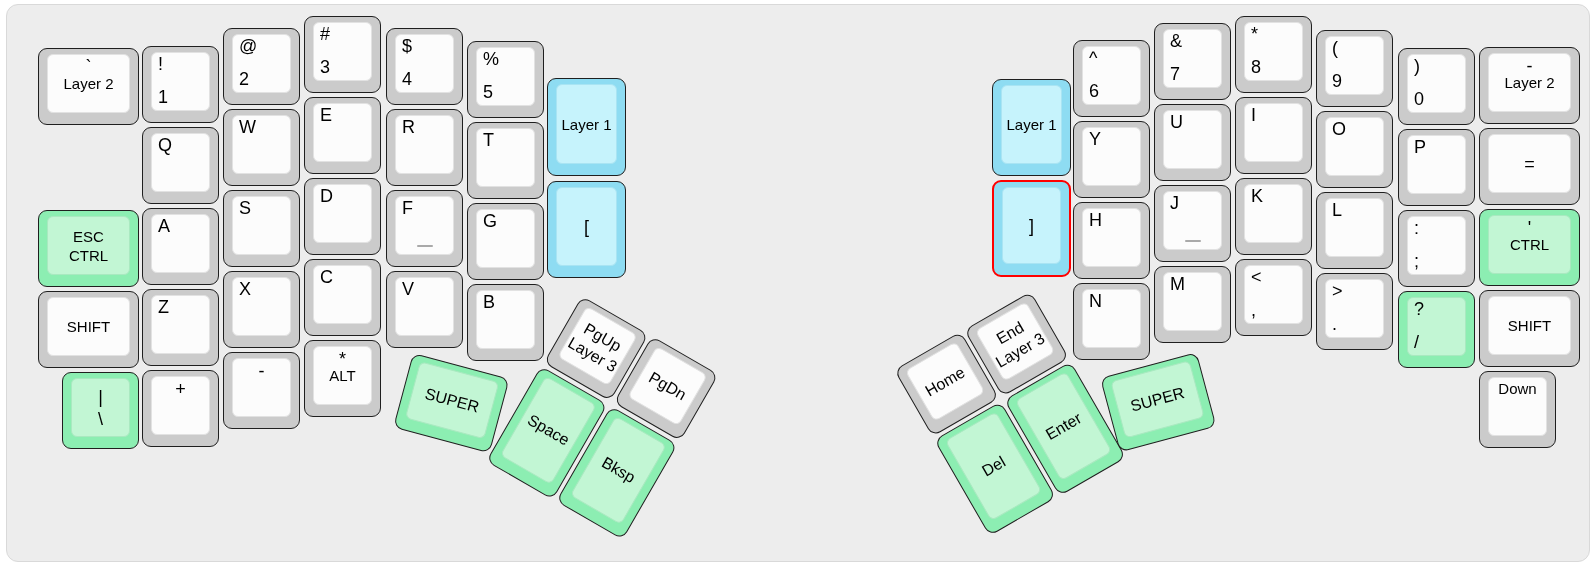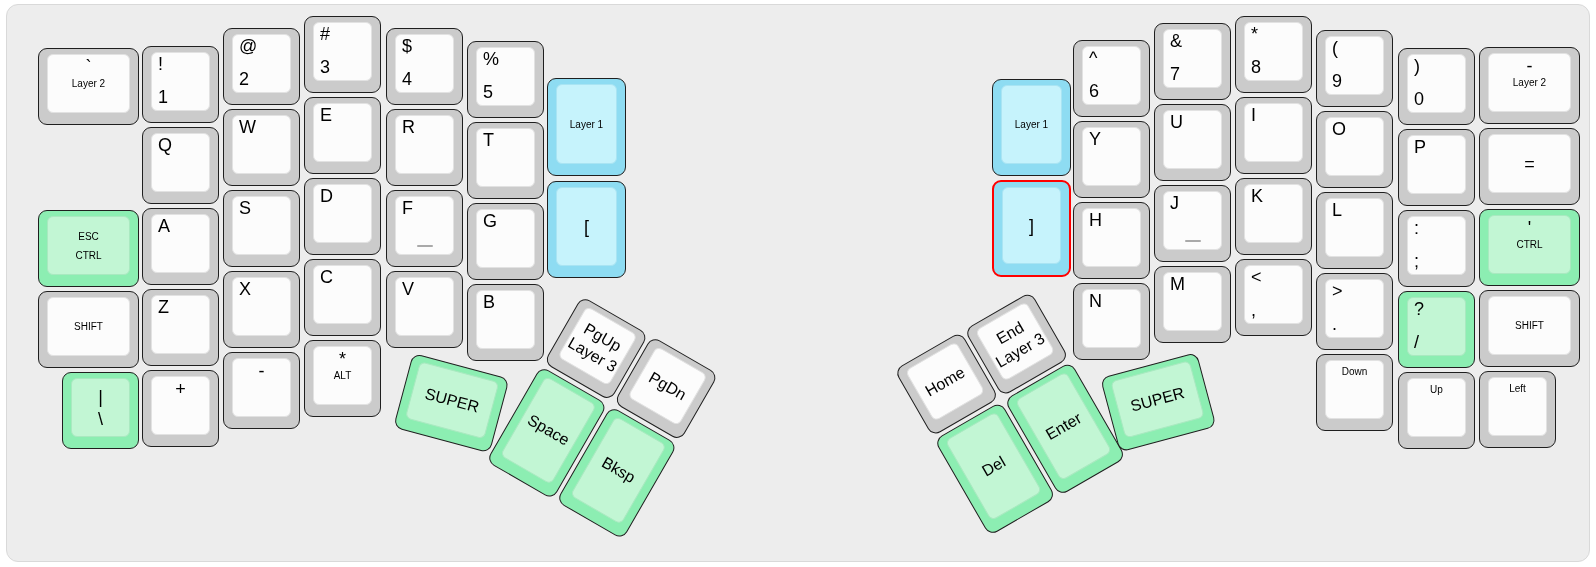--- a/index.html
+++ b/index.html
@@ -17,21 +17,21 @@
   .gray .keytop{background:#fcfcfc;border:1px solid #e2e2e2;}
   .green .keytop{background:#c2f6d4;border:1px solid #a9e9c0;}
   .blue .keytop{background:#c6f3fc;border:1px solid #a9e4f3;}
   .lab{position:absolute;color:#000;white-space:nowrap;}
   .tl{top:0px;left:6px;}
   .bl{bottom:2px;left:6px;}
   .tc{top:1px;left:0;right:0;text-align:center;}
   .ctr{position:absolute;inset:0;display:flex;flex-direction:column;align-items:center;
        justify-content:center;text-align:center;}
   .glyph{font-size:18px;line-height:22px;}
-  .word{font-size:10px;line-height:19px;}
+  .word{font-size:15px;line-height:19px;}
   .thumb .word{font-size:16px;line-height:20px;}
   .homing{position:absolute;bottom:7px;left:50%;transform:translateX(-50%);
           width:16px;height:2px;background:#a9a9a9;border-radius:1px;}
 </style>
 </head>
 <body>
 
 <div id="case"></div>
 <div id="board">
     <div class="key gray" style="left: 38px; top: 48px; width: 101px; height: 77px;">
@@ -333,25 +333,20 @@
       <div class="keytop">
         <span class="lab tl glyph">L</span>
       </div>
     </div>
     <div class="key gray" style="left: 1316px; top: 273px; width: 77px; height: 77px;">
       <div class="keytop">
         <span class="lab tl glyph">&gt;</span>
         <span class="lab bl glyph">.</span>
       </div>
     </div>
-    <div class="key gray" style="left: 1316px; top: 354px; width: 77px; height: 77px;">
-      <div class="keytop">
-        <span class="lab tc word">Down</span>
-      </div>
-    </div>
     <div class="key gray" style="left: 1398px; top: 48px; width: 77px; height: 77px;">
       <div class="keytop">
         <span class="lab tl glyph">)</span>
         <span class="lab bl glyph">0</span>
       </div>
     </div>
     <div class="key gray" style="left: 1398px; top: 129px; width: 77px; height: 77px;">
       <div class="keytop">
         <span class="lab tl glyph">P</span>
       </div>
@@ -361,25 +356,20 @@
         <span class="lab tl glyph">:</span>
         <span class="lab bl glyph">;</span>
       </div>
     </div>
     <div class="key green" style="left: 1398px; top: 291px; width: 77px; height: 77px;">
       <div class="keytop">
         <span class="lab tl glyph">?</span>
         <span class="lab bl glyph">/</span>
       </div>
     </div>
-    <div class="key gray" style="left: 1398px; top: 372px; width: 77px; height: 77px;">
-      <div class="keytop">
-        <span class="lab tc word">Up</span>
-      </div>
-    </div>
     <div class="key gray" style="left: 1479px; top: 47px; width: 101px; height: 77px;">
       <div class="keytop">
         <span class="lab tc glyph">-</span>
         <div class="ctr">
           <span class="word">Layer 2</span>
         </div>
       </div>
     </div>
     <div class="key gray" style="left: 1479px; top: 128px; width: 101px; height: 77px;">
       <div class="keytop">
@@ -398,21 +388,21 @@
     </div>
     <div class="key gray" style="left: 1479px; top: 290px; width: 101px; height: 77px;">
       <div class="keytop">
         <div class="ctr">
           <span class="word">SHIFT</span>
         </div>
       </div>
     </div>
     <div class="key gray" style="left: 1479px; top: 371px; width: 77px; height: 77px;">
       <div class="keytop">
-        <span class="lab tc word">Left</span>
+        <span class="lab tc word">Down</span>
       </div>
     </div>
     <div class="key gray thumb" style="left: 894px; top: 370px; width: 77px; height: 77px; transform: rotate(-30deg);">
       <div class="keytop">
         <div class="ctr">
           <span class="word">Home</span>
         </div>
       </div>
     </div>
     <div class="key gray thumb" style="left: 964px; top: 330px; width: 77px; height: 77px; transform: rotate(-30deg);">

